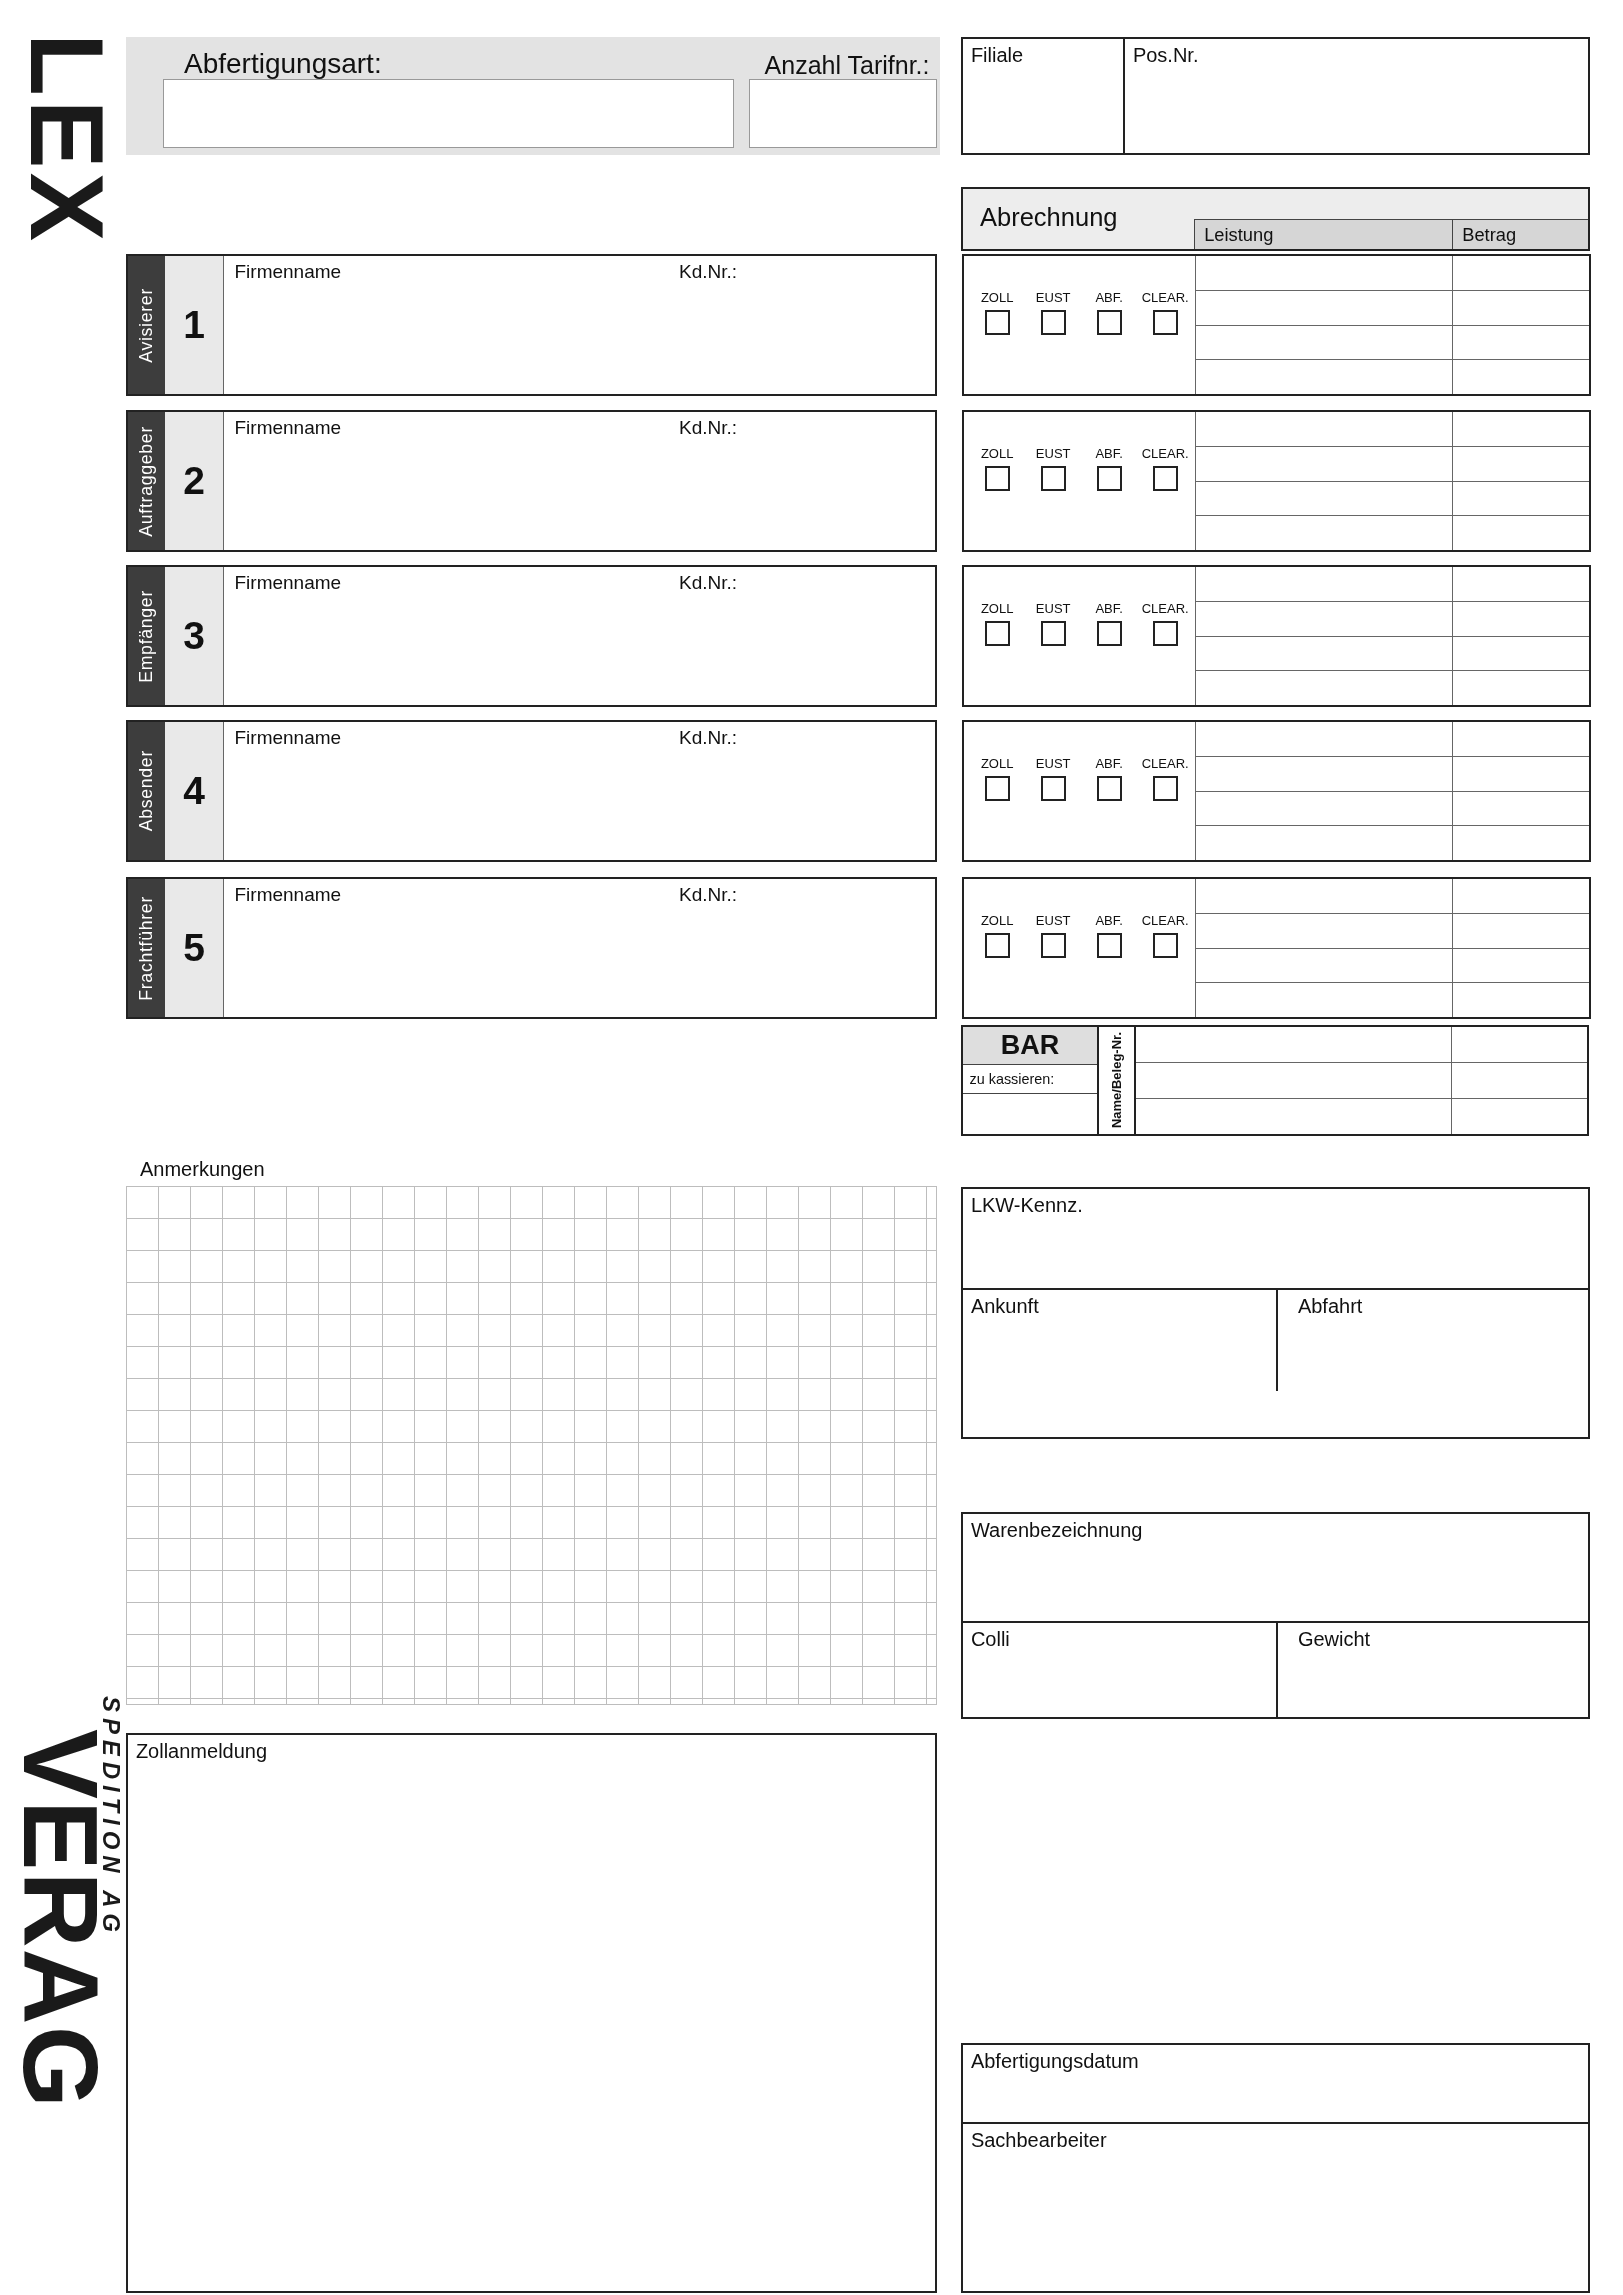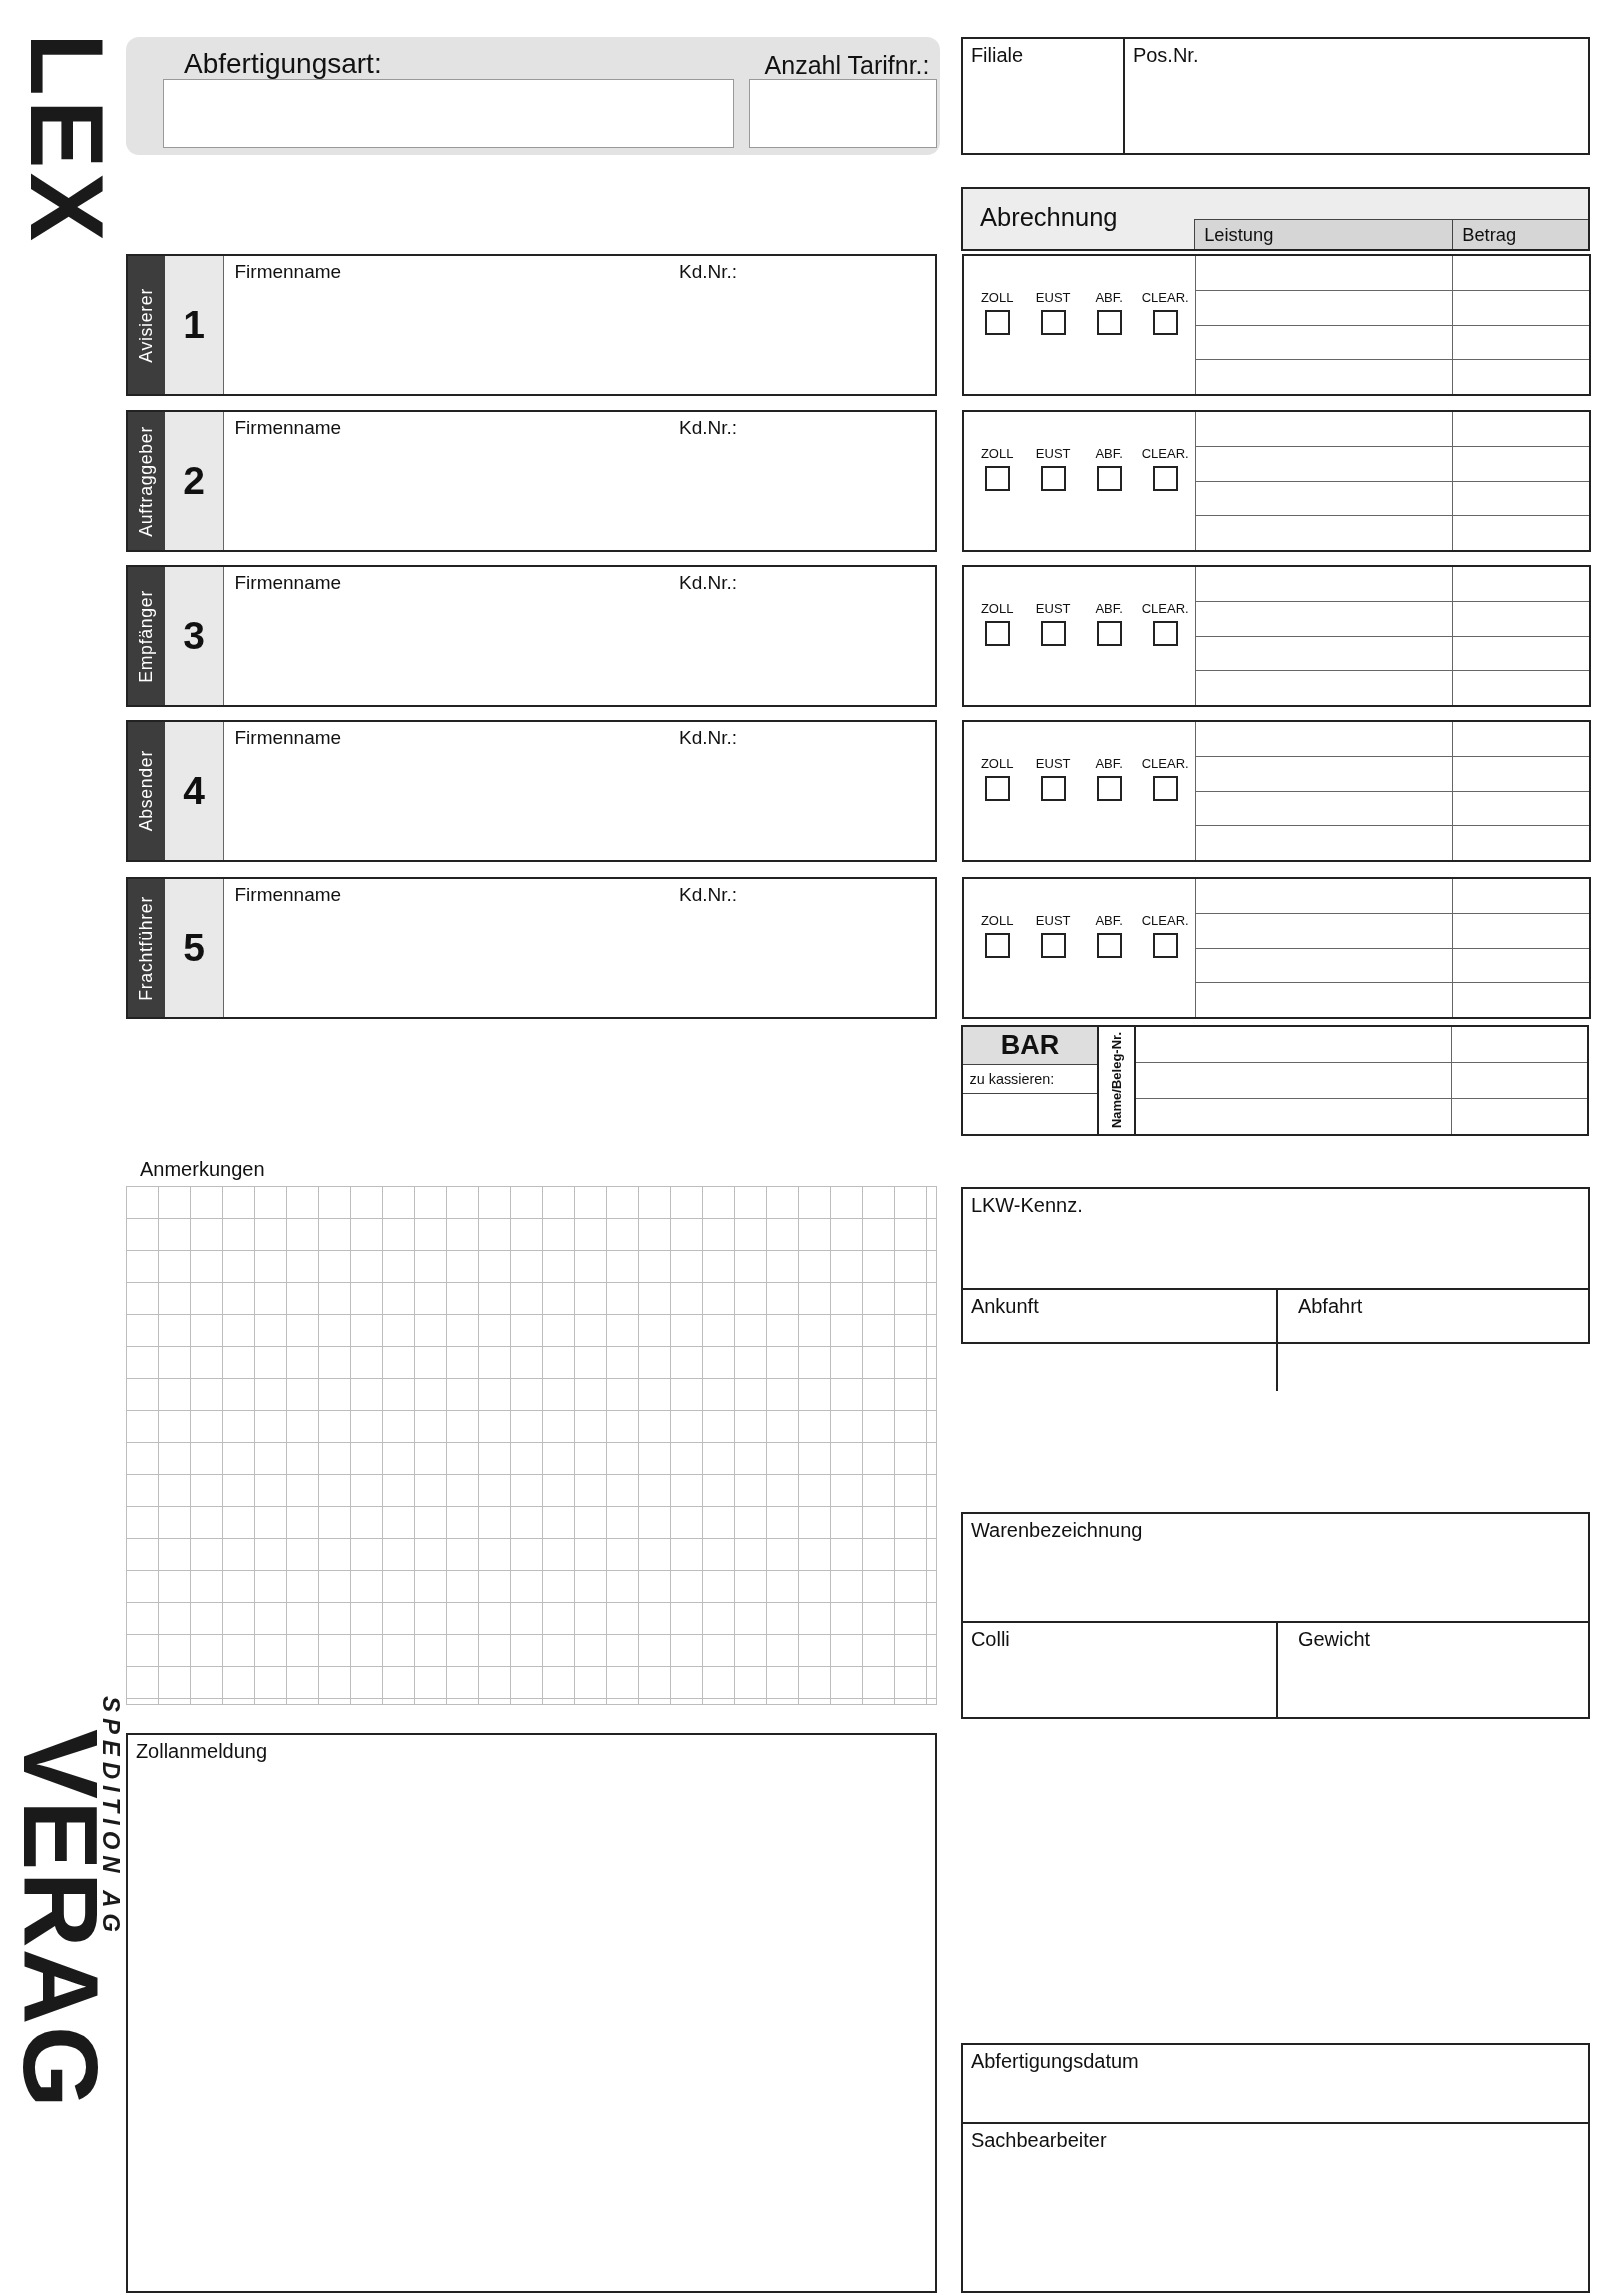--- a/index.html
+++ b/index.html
@@ -9,21 +9,21 @@
 
   
   .lex-logo{position:absolute;left:23.6px;top:33px;writing-mode:vertical-rl;
             font-size:103px;font-weight:bold;line-height:.82;letter-spacing:3.9px;color:#1a1a1a;}
   .verag-logo{position:absolute;left:17px;top:1729px;writing-mode:vertical-rl;
             font-size:105px;font-weight:bold;line-height:.82;letter-spacing:1.3px;color:#1a1a1a;}
   .sped-sub{position:absolute;left:99px;top:1696px;writing-mode:vertical-rl;
             font-size:24px;font-weight:bold;font-style:italic;letter-spacing:5.9px;line-height:1;color:#1a1a1a;}
 
   
-  .header-band{position:absolute;left:126px;top:37px;width:814px;height:118px;background:#e3e3e3;border-radius:13px;}
+  .header-band{position:absolute;left:126px;top:37px;width:814px;height:118px;background:#e3e3e3;}
   .abf-label{position:absolute;left:58px;top:10.5px;font-size:28px;}
   .abf-input{position:absolute;left:37px;top:42px;width:571px;height:69px;background:#fff;border:1.3px solid #999;}
   .tarif-label{position:absolute;right:10.5px;top:14.4px;font-size:25px;}
   .tarif-input{position:absolute;left:623px;top:42px;width:188px;height:69px;background:#fff;border:1.3px solid #999;}
 
   .filiale-box{position:absolute;left:961px;top:37px;width:629px;height:118px;border:2px solid #222;background:#fff;display:flex;}
   .filiale-cell{width:162px;height:100%;border-right:2px solid #222;position:relative;}
   .posnr-cell{flex:1;position:relative;}
   .cell-label{position:absolute;left:7.9px;top:5.2px;font-size:20px;white-space:nowrap;}
 
@@ -73,21 +73,21 @@
 
   
   .anm-label{position:absolute;left:140px;top:1158px;font-size:20px;}
   .grid-area{position:absolute;left:126px;top:1186px;width:811px;height:519px;
     background-image:repeating-linear-gradient(#bdbdbd 0 1.3px,transparent 1.3px 32px),
                      repeating-linear-gradient(90deg,#bdbdbd 0 1.3px,transparent 1.3px 32px);
     border-right:1.3px solid #bdbdbd;border-bottom:1.3px solid #bdbdbd;}
 
   
   .group{position:absolute;left:961px;width:629px;border:2px solid #222;background:#fff;}
-  .lkw-group{top:1187px;height:157px;}
+  .lkw-group{top:1187px;height:252px;}
   .lkw-cell{position:relative;height:101px;border-bottom:2px solid #222;}
   .split-row{display:flex;height:101px;}
   .split-left{width:315px;border-right:2px solid #222;position:relative;}
   .split-right{flex:1;position:relative;margin-left:12px;}
   .waren-group{top:1512px;height:207px;}
   .waren-cell{position:relative;height:109px;border-bottom:2px solid #222;}
   .waren-split{height:94px;}
   .date-group{top:2043px;height:250px;}
   .datum-cell{position:relative;height:79px;border-bottom:2px solid #222;}
   .sach-cell{position:relative;height:169px;}

